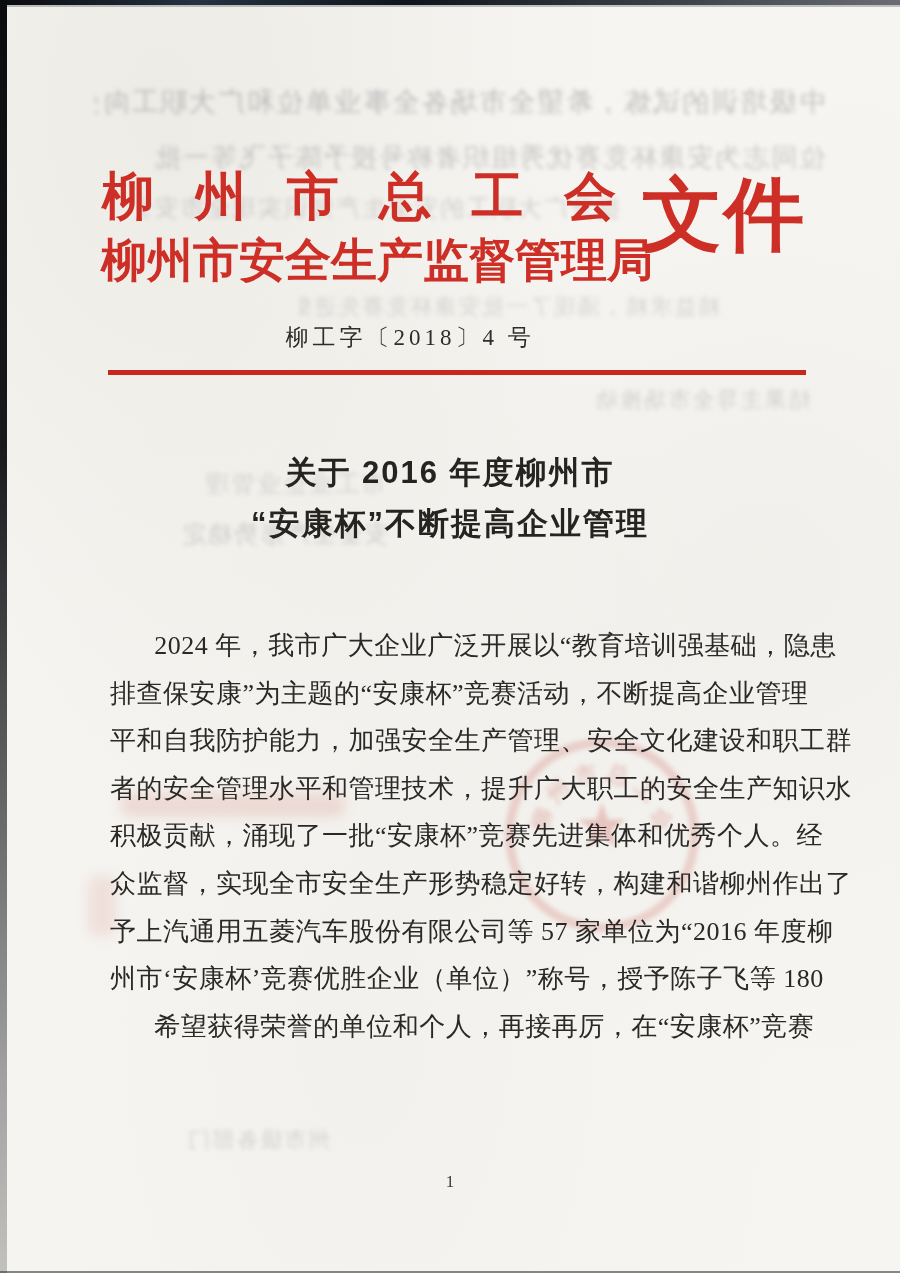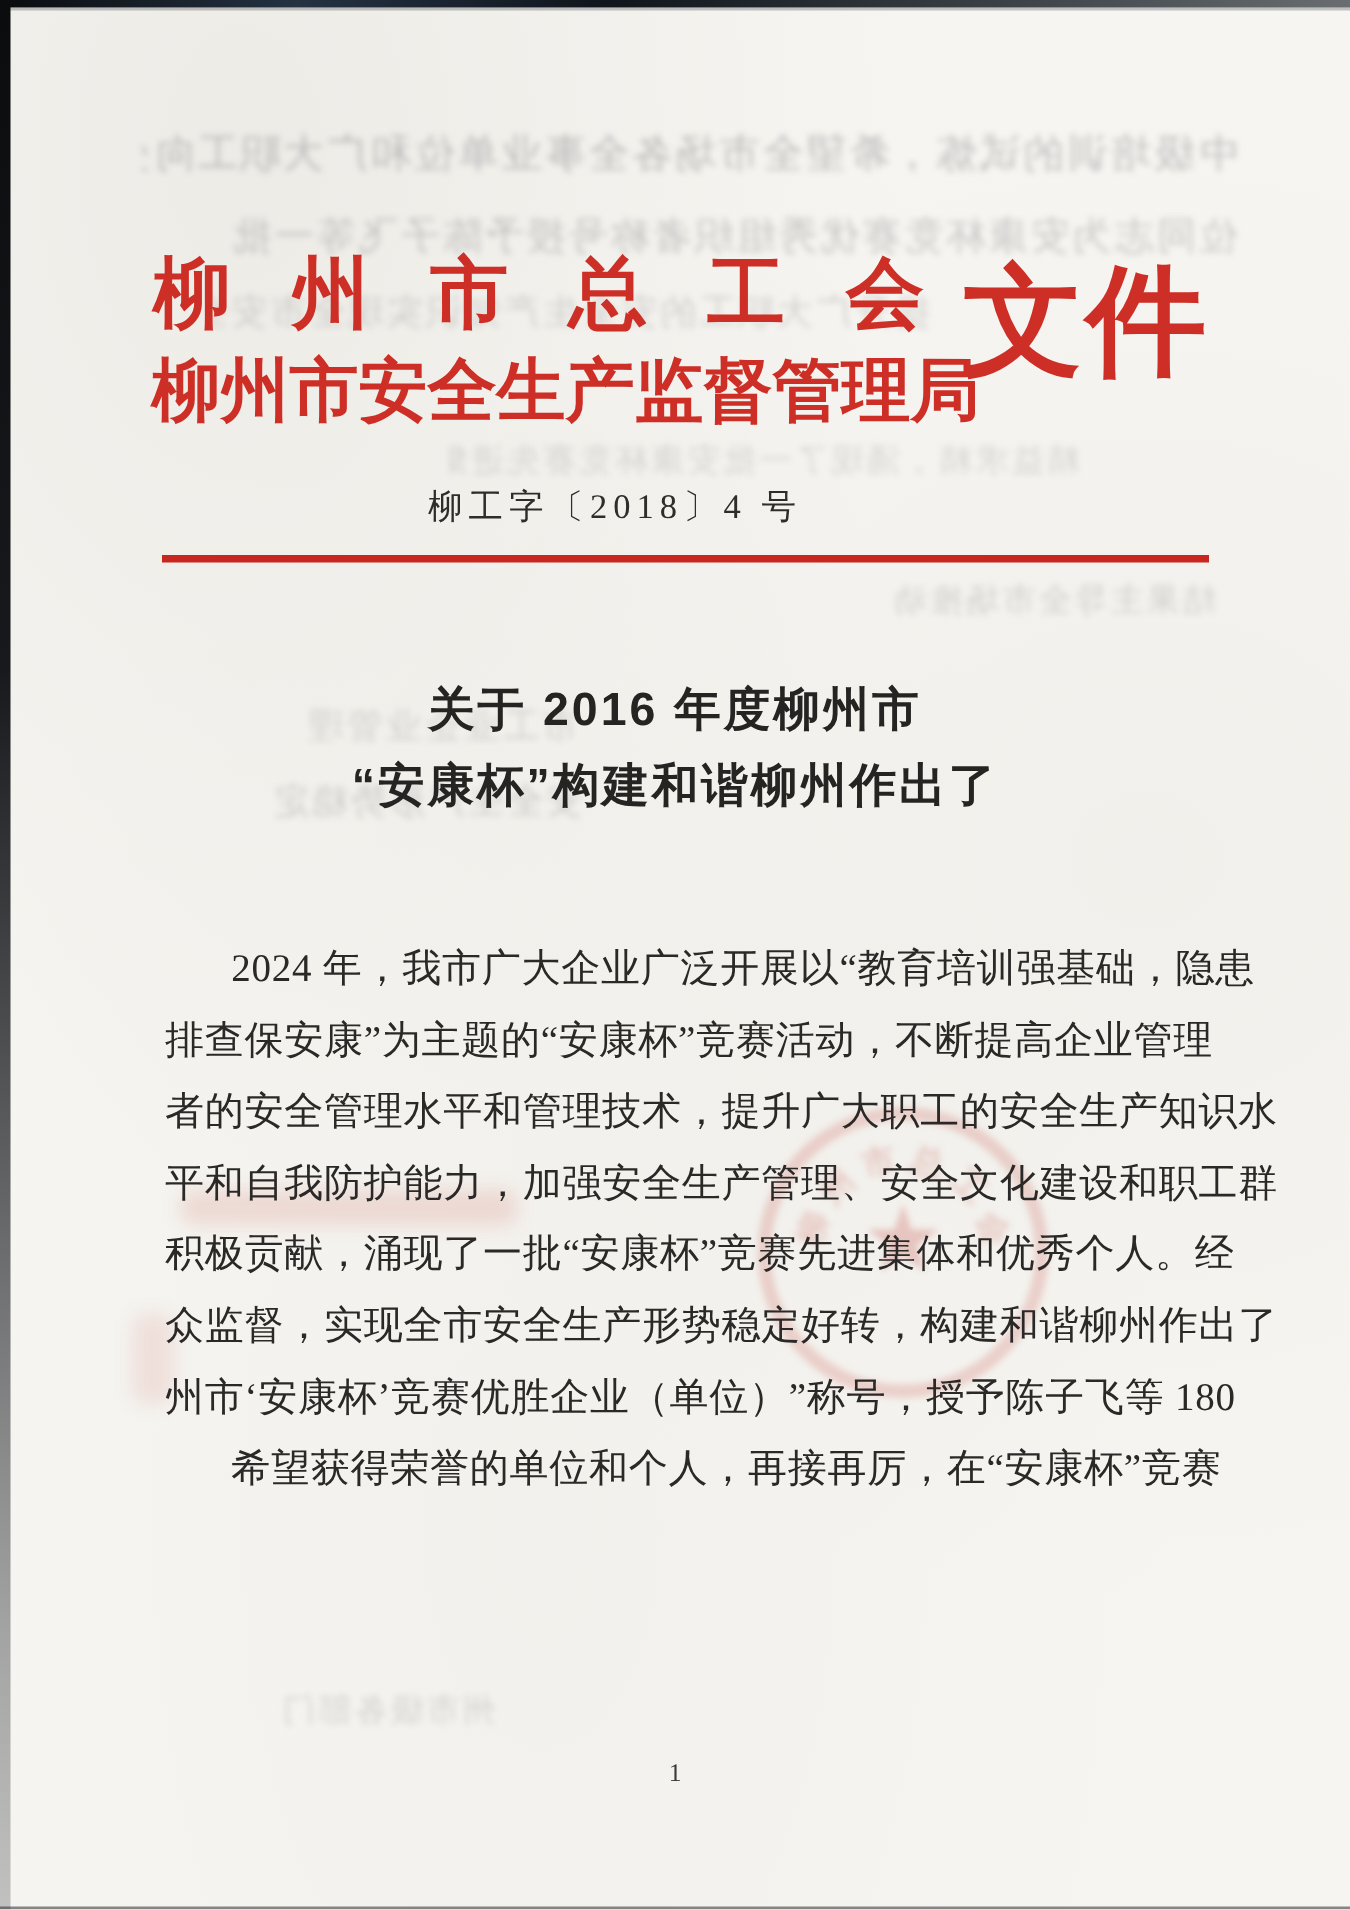--- a/index.html
+++ b/index.html
@@ -109,30 +109,31 @@
       <span>管</span>
       <span>理</span>
       <span>局</span>
     </div>
   <div class="doc-type">文件</div>
   <div class="doc-number">柳工字〔2018〕4 号</div>
   <div class="red-rule"></div>
 
   <div class="title">
     <div>关于 2016 年度柳州市</div>
-    <div>“安康杯”构建和谐柳州作出了</div>
+    <div>“安康杯”不断提高企业管理</div>
   </div>
 
   <div class="body-text" id="body-text">
       <div class="body-line indent">2024 年，我市广大企业广泛开展以“教育培训强基础，隐患</div>
       <div class="body-line">排查保安康”为主题的“安康杯”竞赛活动，不断提高企业管理</div>
+      <div class="body-line">平和自我防护能力，加强安全生产管理、安全文化建设和职工群</div>
       <div class="body-line">者的安全管理水平和管理技术，提升广大职工的安全生产知识水</div>
-      <div class="body-line">平和自我防护能力，加强安全生产管理、安全文化建设和职工群</div>
       <div class="body-line">积极贡献，涌现了一批“安康杯”竞赛先进集体和优秀个人。经</div>
       <div class="body-line">众监督，实现全市安全生产形势稳定好转，构建和谐柳州作出了</div>
+      <div class="body-line">予上汽通用五菱汽车股份有限公司等 57 家单位为“2016 年度柳</div>
       <div class="body-line">州市‘安康杯’竞赛优胜企业（单位）”称号，授予陈子飞等 180</div>
       <div class="body-line indent">希望获得荣誉的单位和个人，再接再厉，在“安康杯”竞赛</div>
     </div>
 
   <div class="page-number">1</div>
 
   <div class="edge-top" style="z-index:5"></div>
   <div class="edge-top2" style="z-index:5"></div>
   <div class="edge-left" style="z-index:5"></div>
   <div class="edge-bottom" style="z-index:5"></div>

